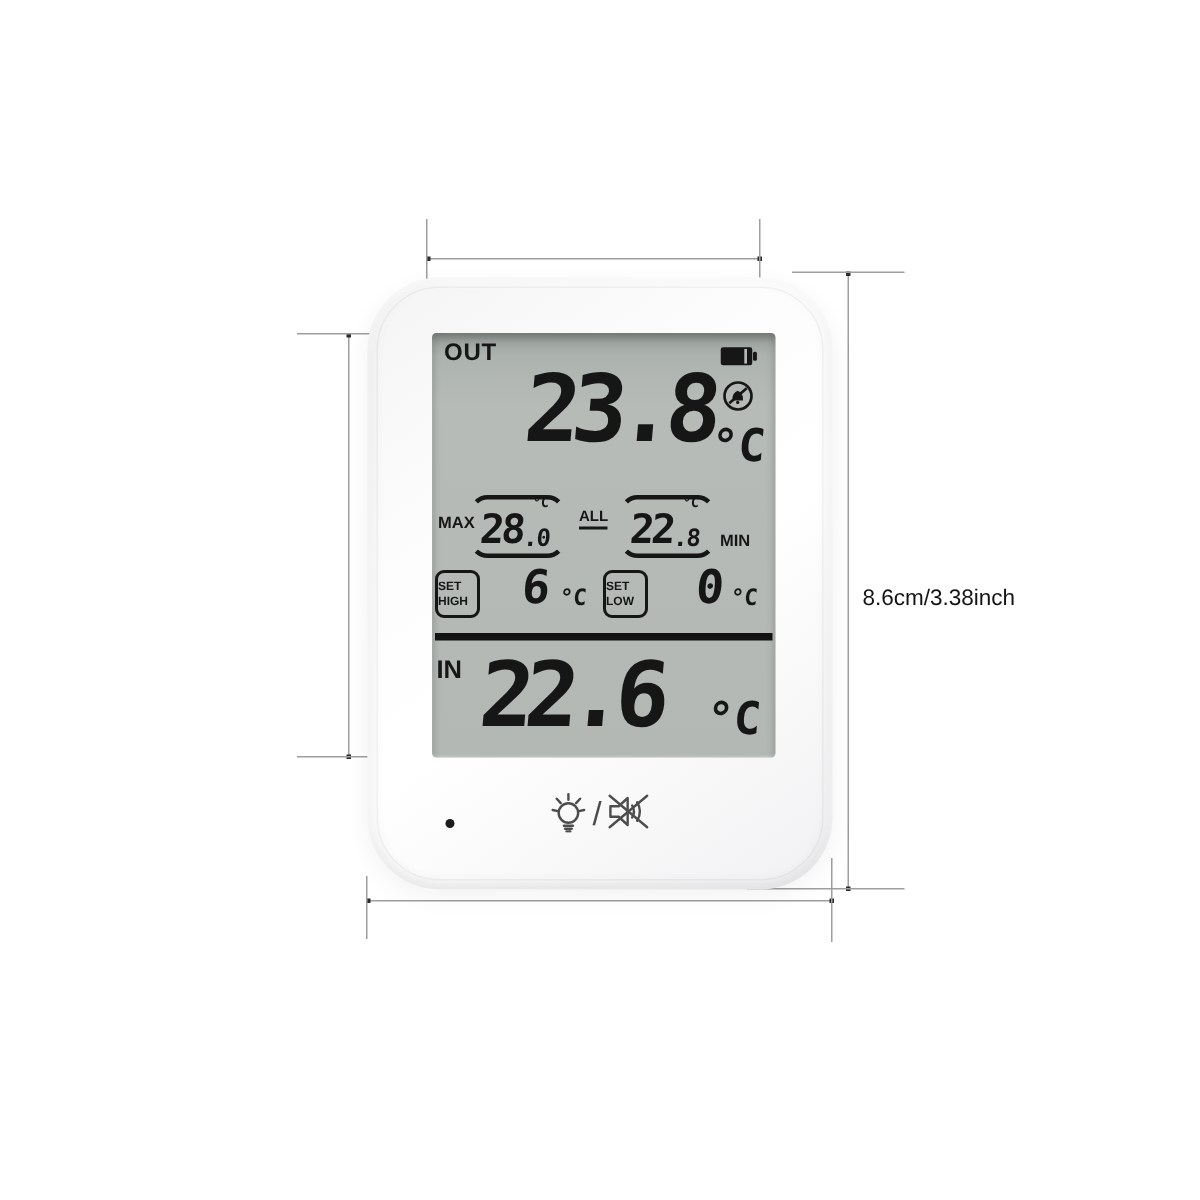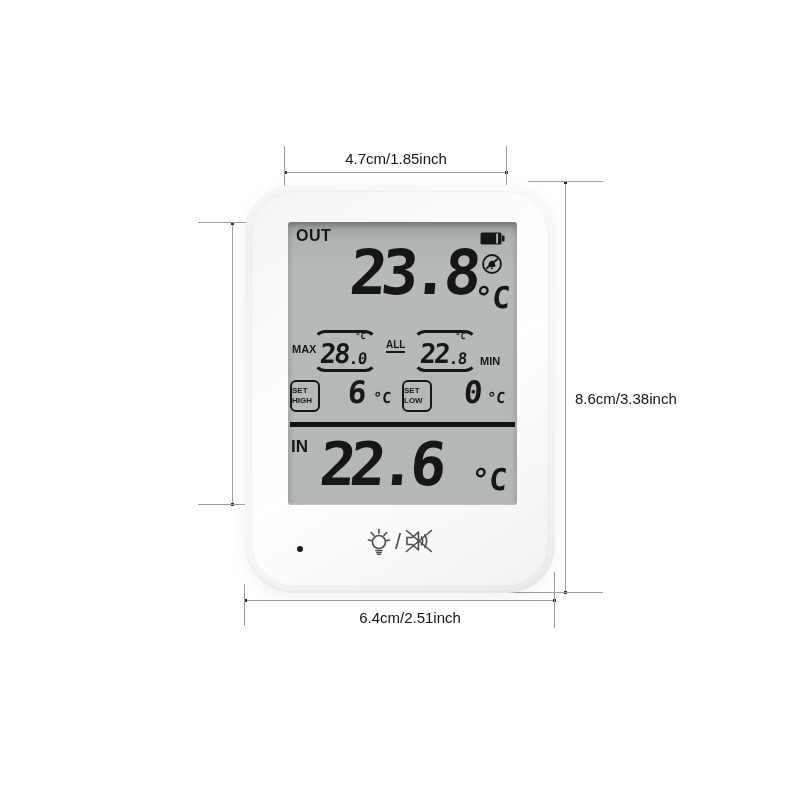--- a/index.html
+++ b/index.html
@@ -73,41 +73,39 @@
   .led-dot{position:absolute;left:52px;top:361px;width:6px;height:6px;border-radius:50%;background:#1b1b1b;}
   .body-icons{position:absolute;left:50%;top:342px;transform:translateX(-50%);
               display:flex;align-items:center;gap:3px;color:#4d4d4d;}
   .icon-slash{font-size:22px;font-weight:400;color:#4d4d4d;transform:translateY(-1px);}
 </style>
 </head>
 <body>
 
 <div class="canvas">
 
-  <div class="dim-label" style="left:285px;top:150px;width:222px;text-align:center;">4.7cm/1.85inch</div>
   <div class="dim-line-h" style="left:285px;top:172px;width:222px;"></div>
   <div class="tick" style="left:284px;top:171px;"></div>
   <div class="tick" style="left:505px;top:171px;"></div>
   <div class="dim-line-v" style="left:284px;top:146px;height:76px;"></div>
   <div class="dim-line-v" style="left:506px;top:146px;height:76px;"></div>
 
   <div class="dim-line-v" style="left:232px;top:223px;height:282px;"></div>
   <div class="tick" style="left:231px;top:222px;"></div>
   <div class="tick" style="left:231px;top:503px;"></div>
   <div class="dim-line-h" style="left:198px;top:222px;width:50px;"></div>
   <div class="dim-line-h" style="left:198px;top:504px;width:50px;"></div>
 
   <div class="dim-label" style="left:575px;top:390px;">8.6cm/3.38inch</div>
   <div class="dim-line-v" style="left:565px;top:182px;height:411px;"></div>
   <div class="tick" style="left:564px;top:181px;"></div>
   <div class="tick" style="left:564px;top:591px;"></div>
   <div class="dim-line-h" style="left:528px;top:181px;width:75px;"></div>
   <div class="dim-line-h" style="left:498px;top:592px;width:105px;"></div>
 
-  <div class="dim-label" style="left:290px;top:609px;width:240px;text-align:center;">6.4cm/2.51inch</div>
   <div class="dim-line-h" style="left:245px;top:600px;width:310px;"></div>
   <div class="tick" style="left:244px;top:599px;"></div>
   <div class="tick" style="left:553px;top:599px;"></div>
   <div class="dim-line-v" style="left:244px;top:584px;height:42px;"></div>
   <div class="dim-line-v" style="left:554px;top:572px;height:56px;"></div>
 
   <div class="device">
 
     <div class="lcd">
 

